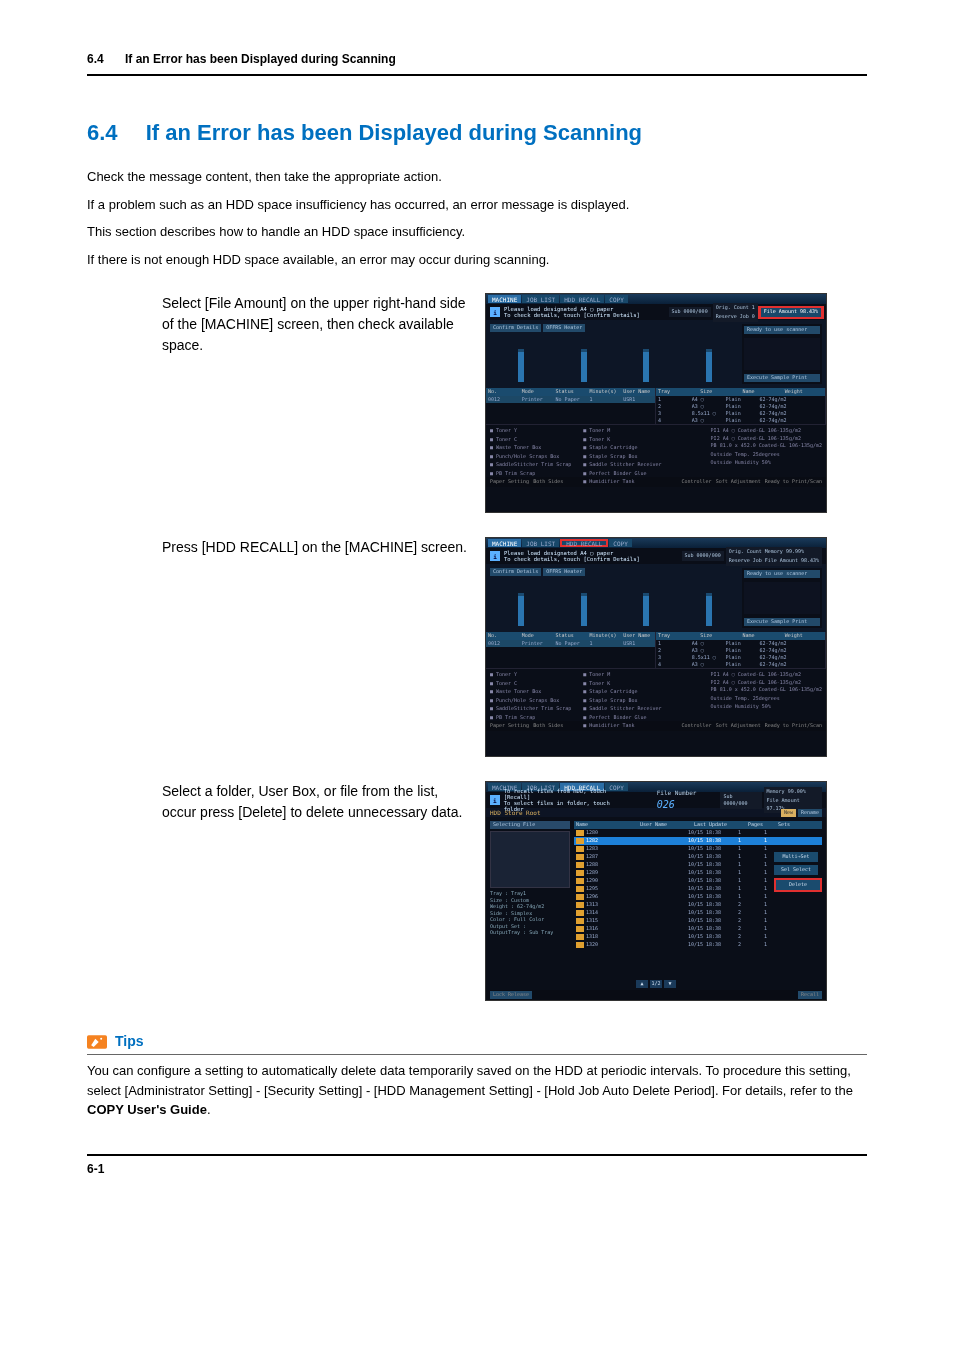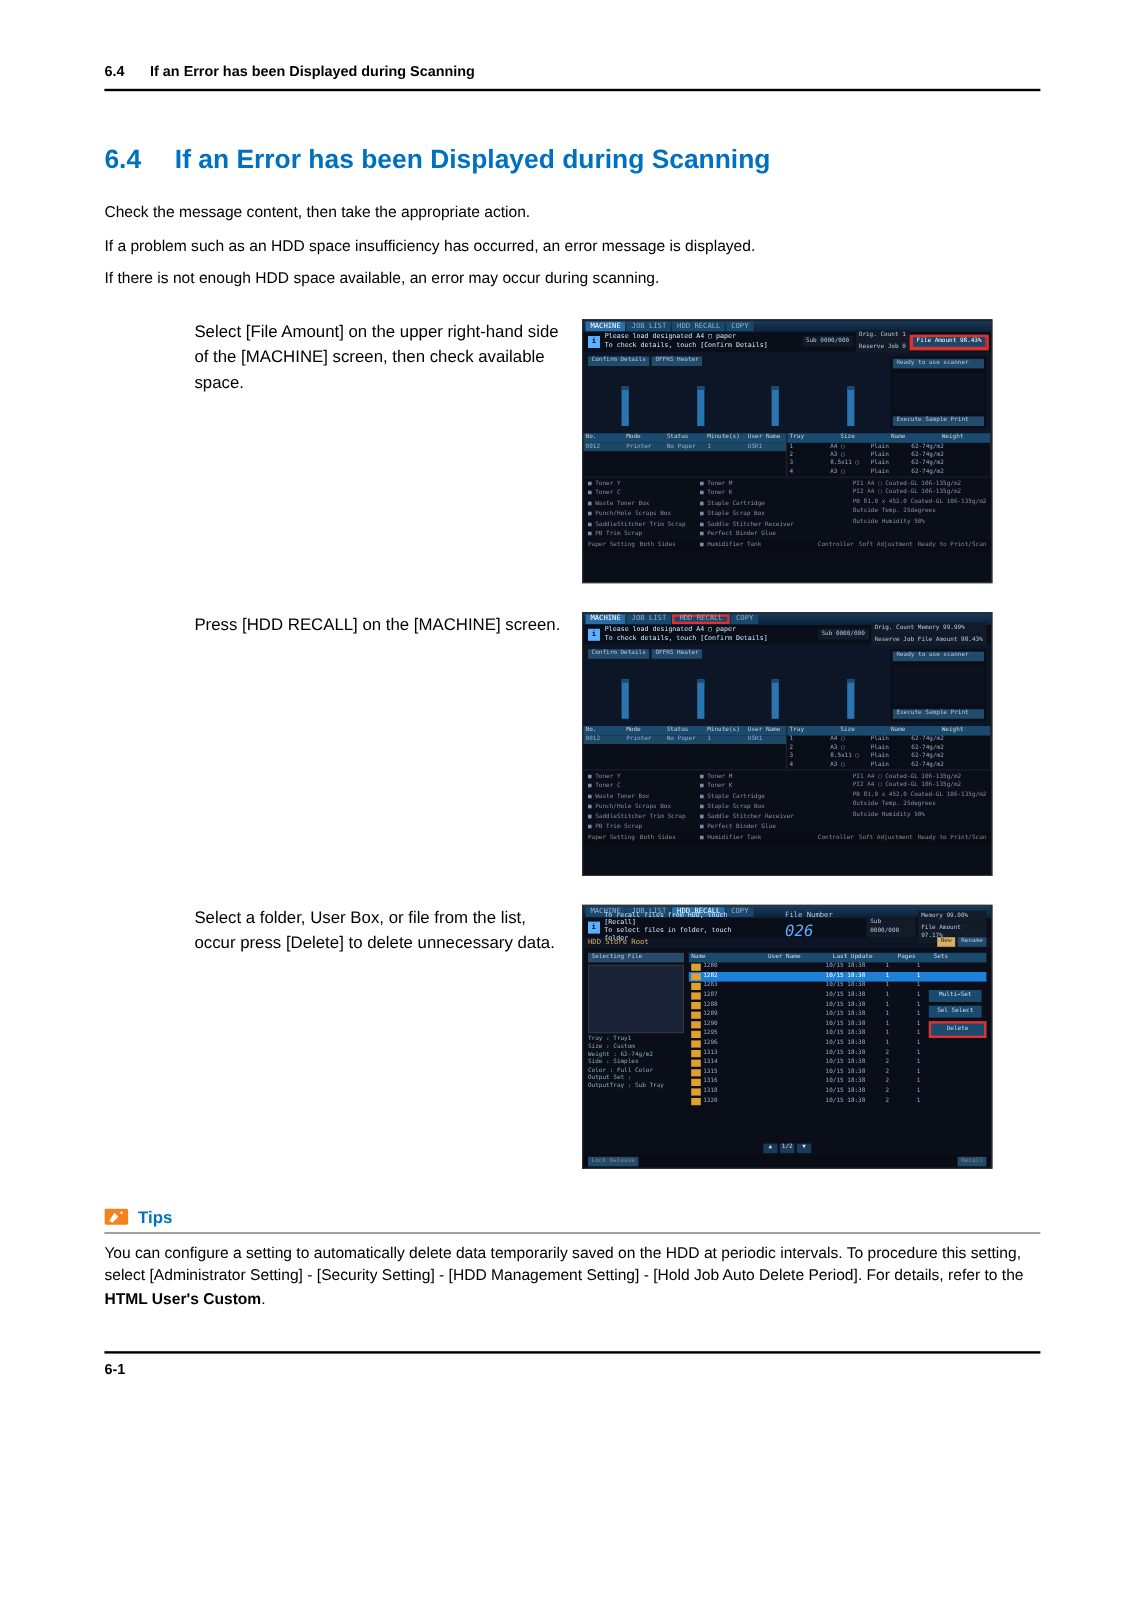--- a/index.html
+++ b/index.html
@@ -197,20 +197,21 @@
   </div>
   <hr class="running-rule">
 
   <h1 class="section-title">
     <span class="num">6.4</span>
     <span>If an Error has been Displayed during Scanning</span>
   </h1>
 
   <p>Check the message content, then take the appropriate action.</p>
   <p>If a problem such as an HDD space insufficiency has occurred, an error message is displayed.</p>
+  <p>This section describes how to handle an HDD space insufficiency.</p>
 
   <p>If there is not enough HDD space available, an error may occur during scanning.</p>
 
   <div class="step-row">
     <div class="step-text">Select [File Amount] on the upper right-hand side of the [MACHINE] screen, then check available space.</div>
     <div class="screenshot">
       <div class="top-tabs">
         <div class="tab active">MACHINE</div>
         <div class="tab">JOB LIST</div>
         <div class="tab">HDD RECALL</div>
@@ -497,21 +498,21 @@
         <div class="tab">COPY</div>
       </div>
       <div class="msg-bar">
         <div class="msg-icon">i</div>
         <div class="msg-txt">
           <div>To recall files from HDD, touch [Recall]</div>
           <div>To select files in folder, touch folder</div>
         </div>
         <div style="margin-left:20px;">
           <span>File Number</span>
-          <span style="color:#5bb0ff;font-size:13px;font-style:italic;">026</span>
+          <span style="color:#5bb0ff;font-size:10px;font-style:italic;">026</span>
         </div>
         <div class="msg-right">
           <div class="badge"><span>Sub</span> <span>0000/000</span></div>
           <div>
             <div class="badge"><span>Memory</span> <span>99.00%</span></div>
             <div class="badge">File Amount <span>97.17%</span></div>
           </div>
         </div>
       </div>
       <div style="height:9px;background:#0d1424;padding:0 4px;display:flex;align-items:center;">
@@ -690,21 +691,21 @@
         <svg viewBox="0 0 24 20">
             <rect x="0" y="2" width="24" height="16" rx="2" fill="#f58220"></rect>
             <path d="M5 14 L10 6 L14 10 L8 16 Z" fill="#fff"></path>
             <circle cx="17" cy="6" r="1.2" fill="#fff"></circle>
           </svg>
       </span>
       <span class="tips-label">Tips</span>
     </div>
     <hr class="tips-rule">
     <p>
-      <span>You can configure a setting to automatically delete data temporarily saved on the HDD at periodic intervals. To procedure this setting, select [Administrator Setting] - [Security Setting] - [HDD Management Setting] - [Hold Job Auto Delete Period]. For details, refer to the </span><b>HTML User's Custom</b><span>.</span>
+      <span>You can configure a setting to automatically delete data temporarily saved on the HDD at periodic intervals. To procedure this setting, select [Administrator Setting] - [Security Setting] - [HDD Management Setting] - [Hold Job Auto Delete Period]. For details, refer to the </span><b>COPY User's Guide</b><span>.</span>
     </p>
   </div>
 
   <div class="footer">
     <hr class="footer-rule">
     <span>6-1</span>
   </div>
 </div>
 
 </body></html>

